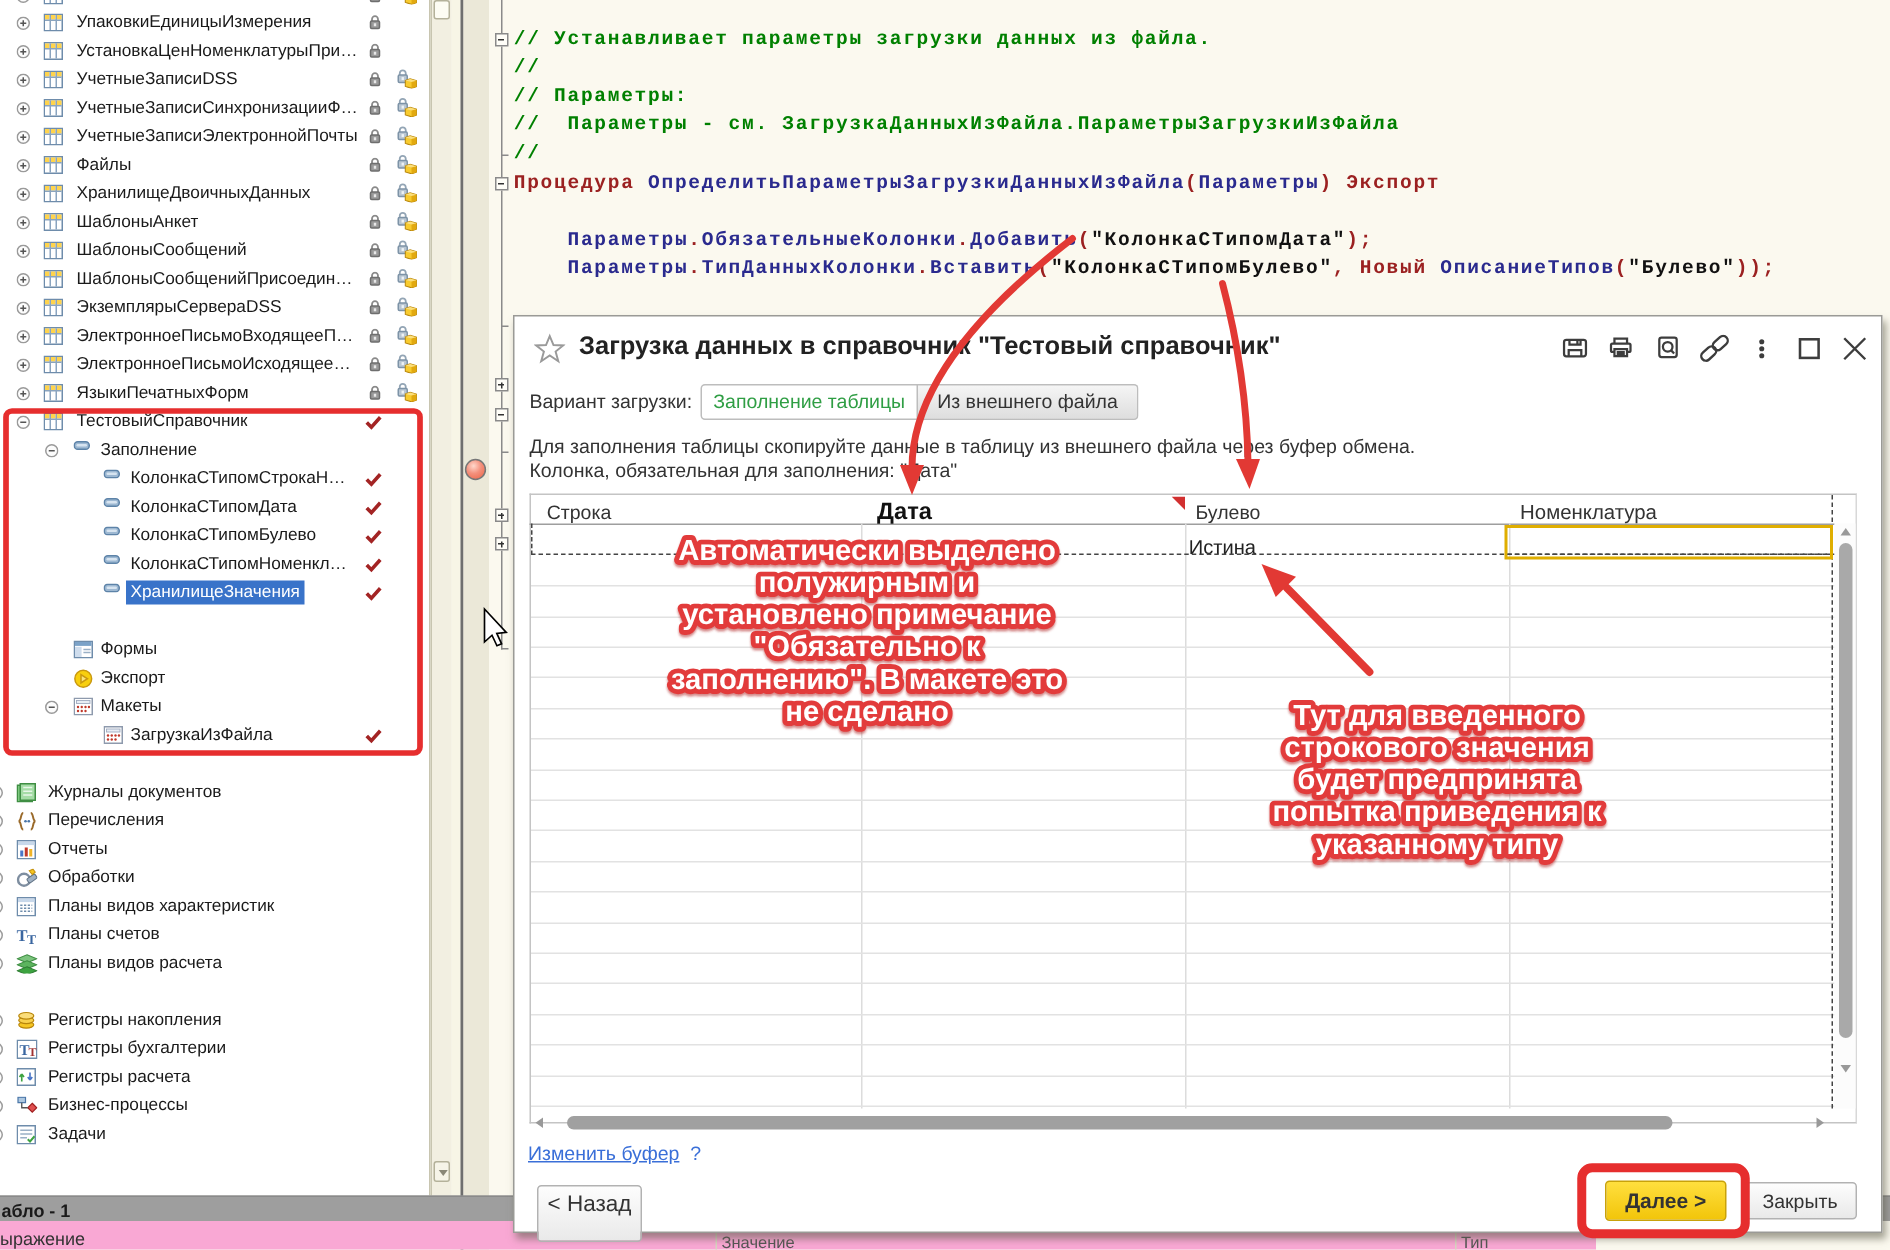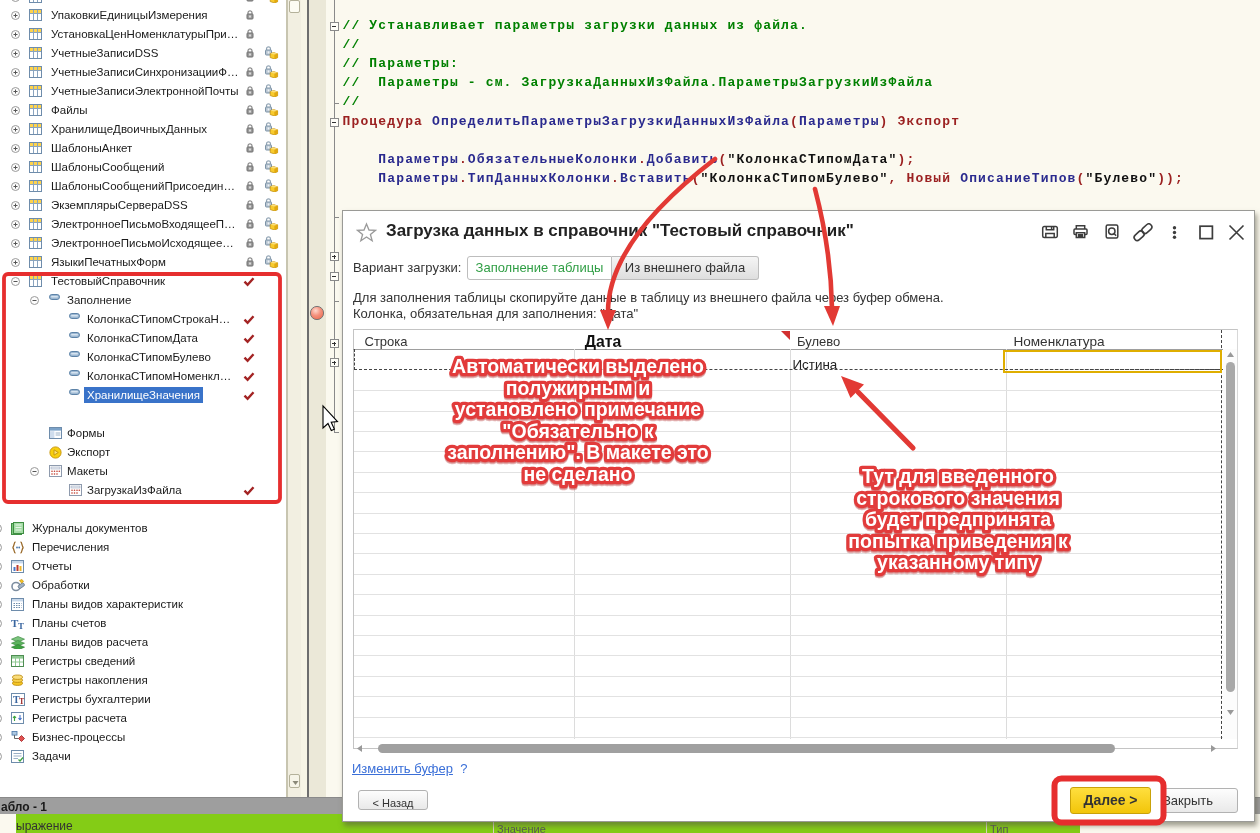--- a/index.html
+++ b/index.html
@@ -905,39 +905,20 @@
       </span>
       <span style="position:absolute;left:11px;top:2px">
         <svg width="14" height="13" viewBox="0 0 14 13" style="">
           <path d="M7 0.5 L13.5 3.2 L7 5.9 L0.5 3.2 Z" fill="#7cc47e" stroke="#3f8e43" stroke-width="0.7"></path>
           <path d="M7 4.5 L13.5 7.2 L7 9.9 L0.5 7.2 Z" fill="#5cb45e" stroke="#3f8e43" stroke-width="0.7"></path>
           <path d="M7 8.5 L13.5 11.2 L7 13.9 L0.5 11.2 Z" fill="#3da340" stroke="#2f7e33" stroke-width="0.7"></path>
         </svg>
       </span>
       <span class="tlabel " style="left:32px;max-width:210px">Планы видов расчета</span>
     </div>
-<div class="trow" style="left:0;top:653px;width:287px">
-      <span style="position:absolute;left:-7px;top:3.5px">
-        <svg width="9" height="9" viewBox="0 0 9 9" style="">
-          <circle cx="4.5" cy="4.5" r="4" fill="#fcfcfc" stroke="#9a9a9a"></circle>
-          <line x1="2.5" y1="4.5" x2="6.5" y2="4.5" stroke="#555" stroke-width="1"></line>
-          <line x1="4.5" y1="2.5" x2="4.5" y2="6.5" stroke="#555" stroke-width="1"></line>
-        </svg>
-      </span>
-      <span style="position:absolute;left:11px;top:2px">
-        <svg width="13" height="12" viewBox="0 0 13 12" style="">
-          <rect x="0.5" y="0.5" width="12" height="11" fill="#fff" stroke="#4f8e53"></rect>
-          <rect x="1" y="1" width="11" height="2.6" fill="#8fca92"></rect>
-          <line x1="4.5" y1="1" x2="4.5" y2="11" stroke="#8fca92"></line>
-          <line x1="8.5" y1="1" x2="8.5" y2="11" stroke="#8fca92"></line>
-          <line x1="1" y1="7" x2="12" y2="7" stroke="#8fca92"></line>
-        </svg>
-      </span>
-      <span class="tlabel " style="left:32px;max-width:210px">Регистры сведений</span>
-    </div>
 <div class="trow" style="left:0;top:672px;width:287px">
       <span style="position:absolute;left:-7px;top:3.5px">
         <svg width="9" height="9" viewBox="0 0 9 9" style="">
           <circle cx="4.5" cy="4.5" r="4" fill="#fcfcfc" stroke="#9a9a9a"></circle>
           <line x1="2.5" y1="4.5" x2="6.5" y2="4.5" stroke="#555" stroke-width="1"></line>
           <line x1="4.5" y1="2.5" x2="4.5" y2="6.5" stroke="#555" stroke-width="1"></line>
         </svg>
       </span>
       <span style="position:absolute;left:11px;top:2px">
         <svg width="13" height="12" viewBox="0 0 13 12" style="">
@@ -1021,21 +1002,21 @@
     </div>
 </div>
 <div class="abs" style="left:287px;top:0;width:14px;height:797px;background:#f2efe1;border-left:1px solid #c8c5b0"></div>
 <div class="abs" style="left:288.5px;top:0;width:11px;height:13px;background:#fdfcf3;border:1px solid #b4b19a;border-radius:2px"></div>
 <div class="abs" style="left:288.5px;top:774px;width:11.5px;height:14px;background:#f6f4e8;border:1px solid #b4b19a;border-radius:2px"><svg width="11" height="12">
       <path d="M2.5 4 h6 l-3 4 z" fill="#8a8878"></path>
     </svg></div>
 <div class="abs" style="left:0;top:797px;width:1260px;height:17px;background:#9e9e9e;border-top:1px solid #8a8a8a">
     <span style="position:absolute;left:1px;top:2px;font-size:12px;font-weight:bold;color:#1a1a1a">абло - 1</span>
   </div>
-<div class="abs" style="left:16px;top:814px;width:1064px;height:19px;background:#84cc16">
+<div class="abs" style="left:0;top:814px;width:1064px;height:19px;background:#f9a8d4">
     <span style="position:absolute;left:0px;top:5px;font-size:12px;color:#333">ыражение</span>
     <span style="position:absolute;left:481px;top:9px;font-size:11px;color:#555">Значение</span>
     <span style="position:absolute;left:974px;top:9px;font-size:11px;color:#555">Тип</span>
     <div class="abs" style="left:477px;top:3px;width:1px;height:16px;background:#d8d5c0"></div>
     <div class="abs" style="left:970px;top:3px;width:1px;height:16px;background:#d8d5c0"></div>
   </div>
 <div id="dlg">
 <svg class="d" style="left:13px;top:11px" width="21" height="21">
       <path d="M10.5 2 L13 8 L19.5 8.3 L14.4 12.4 L16.2 18.8 L10.5 15 L4.8 18.8 L6.6 12.4 L1.5 8.3 L8 8 Z" fill="none" stroke="#9a9a9a" stroke-width="1.3"></path>
     </svg>
@@ -1119,23 +1100,23 @@
       <path d="M4.5 7 L1 2 H8 Z" fill="#999"></path>
     </svg>
 <svg class="d" style="left:12px;top:533px" width="9" height="9">
       <path d="M7 1 L2 4.5 L7 8 Z" fill="#999"></path>
     </svg>
 <div class="d" style="left:35px;top:532.5px;width:737px;height:9px;background:#a0a0a0;border-radius:4.5px"></div>
 <svg class="d" style="left:866px;top:533px" width="9" height="9">
       <path d="M2 1 L7 4.5 L2 8 Z" fill="#999"></path>
     </svg>
 <div class="d" style="left:9px;top:550px;width:200px;height:16px;font-size:13px;color:#3a6fd8"><span style="text-decoration:underline">Изменить буфер</span>&nbsp;&nbsp;<span>?</span></div>
-<div class="d" style="left:15px;top:579px;width:70px;height:20px;border:1px solid #b2b2b2;border-radius:3px;background:linear-gradient(#fdfdfd,#e9e9e9);font-size:11px;color:#333;text-align:center;line-height:24px">&lt; Назад</div>
+<div class="d" style="left:15px;top:579px;width:70px;height:38px;border:1px solid #b2b2b2;border-radius:3px;background:linear-gradient(#fdfdfd,#e9e9e9);font-size:15px;color:#333;text-align:center;line-height:24px">&lt; Назад</div>
 <div class="d" style="left:727px;top:576px;width:81px;height:27px;border:1px solid #c9a20a;border-radius:3px;background:linear-gradient(#ffdf3e,#f2c50a);font-size:14px;font-weight:bold;color:#333;text-align:center;line-height:25px">Далее &gt;</div>
-<div class="d" style="left:819px;top:577px;width:76px;height:25px;border:1px solid #b2b2b2;border-radius:3px;background:linear-gradient(#fdfdfd,#e9e9e9);font-size:13px;color:#333;line-height:23px">Закрыть</div>
+<div class="d" style="left:819px;top:577px;width:76px;height:25px;border:1px solid #b2b2b2;border-radius:3px;background:linear-gradient(#fdfdfd,#e9e9e9);font-size:13px;color:#333;text-align:center;line-height:23px">Закрыть</div>
 </div>
 <svg class="abs" style="left:0;top:0;z-index:50" width="1260" height="833" viewBox="0 0 1260 833">
     <defs>
       <filter id="ds" x="-20%" y="-20%" width="140%" height="140%">
         <feDropShadow dx="0" dy="1.6" stdDeviation="0.6" flood-color="#b02525" flood-opacity="0.55"></feDropShadow>
       </filter>
     </defs>
     <rect x="4" y="274" width="276" height="228" rx="4" fill="none" stroke="#e62e2e" stroke-width="3.8"></rect>
     <rect x="1054.5" y="778.5" width="109" height="44" rx="7" fill="none" stroke="#e62e2e" stroke-width="6"></rect>
     <g stroke="#e23934" stroke-width="4.6" fill="none" stroke-linecap="round">

